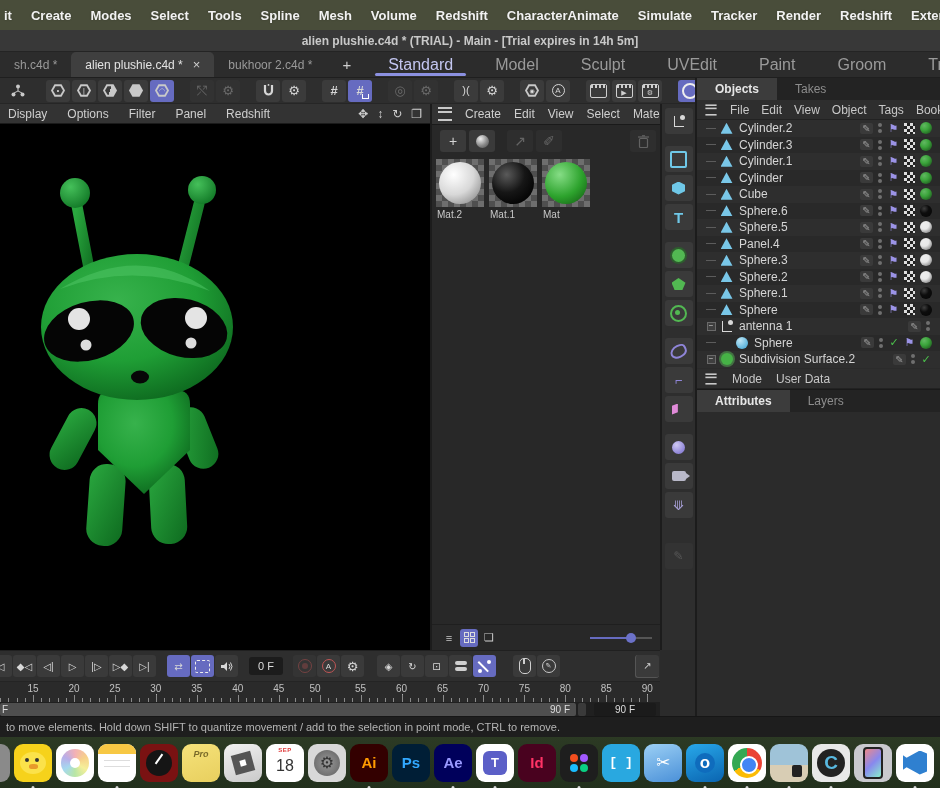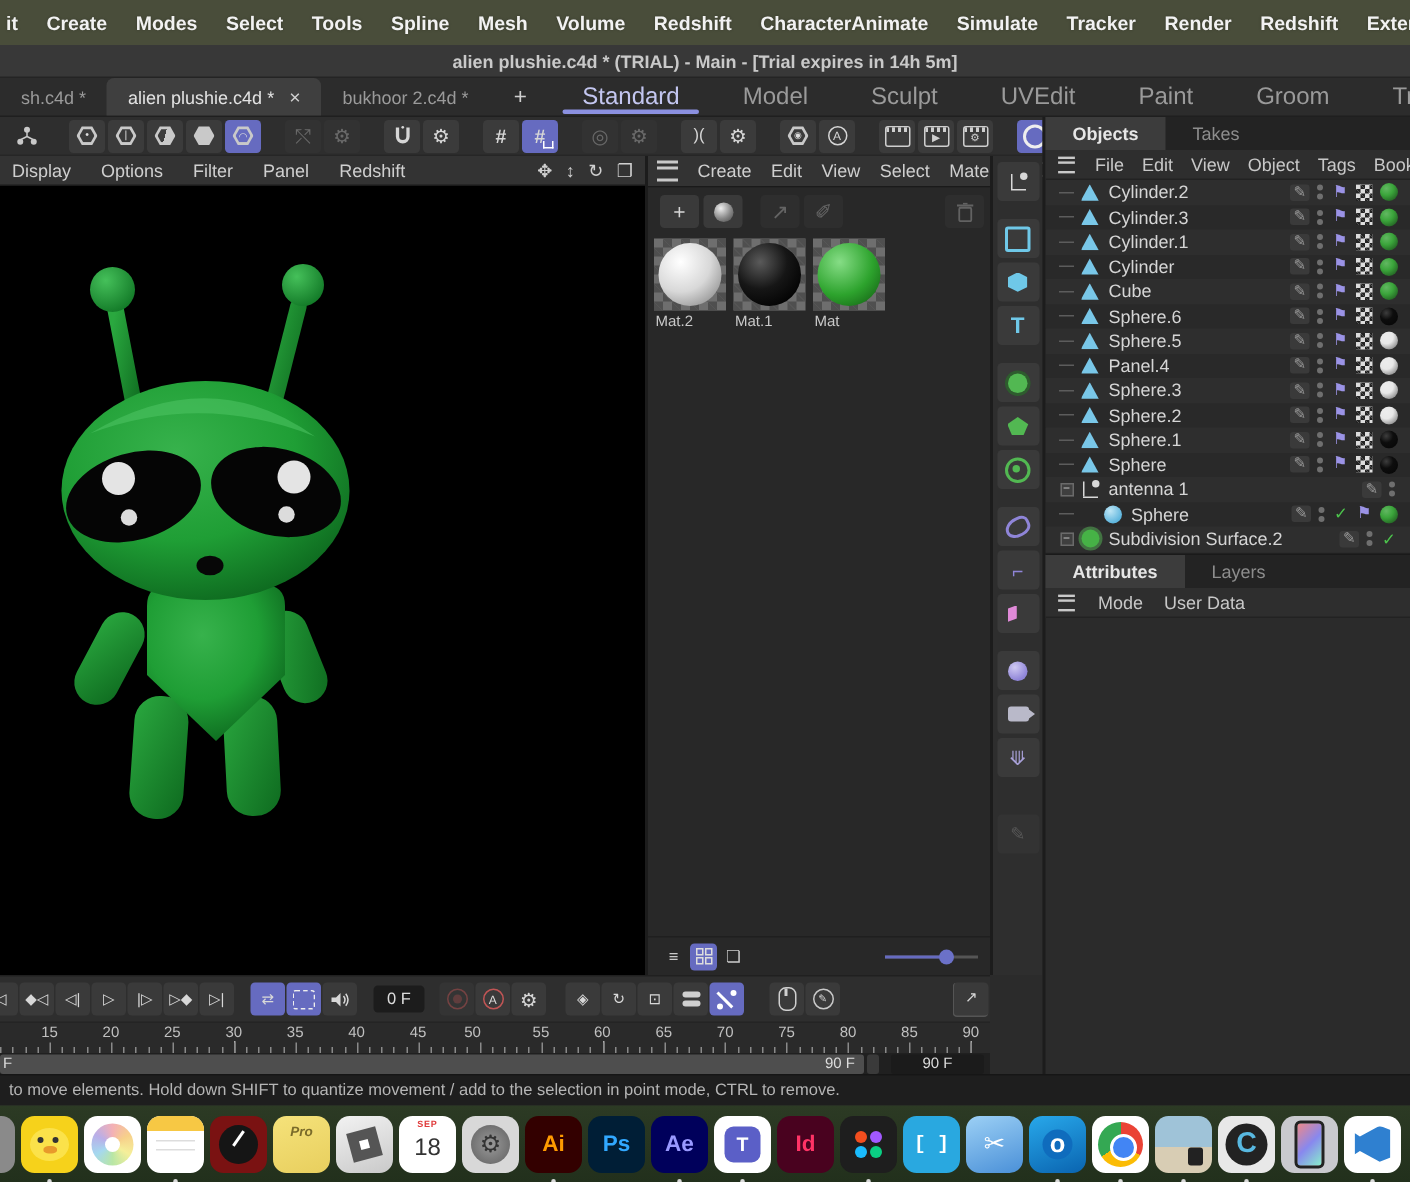--- a/index.html
+++ b/index.html
@@ -913,28 +913,28 @@
           <div class="o-right">
             <span class="pencil">✎</span>
             <div class="vdots">
               <i></i>
               <i></i>
             </div>
             <span class="chk">✓</span>
           </div>
         </div>
       </div>
-    <div id="am-tabs">
-        <div class="p-tab active">Attributes</div>
-        <div class="p-tab">Layers</div>
-      </div>
     <div id="am-menus">
         <div class="burger" style="transform: scale(0.8);"></div>
         <span class="om-menu">Mode</span>
         <span class="om-menu">User Data</span>
+      </div>
+    <div id="am-tabs">
+        <div class="p-tab active">Attributes</div>
+        <div class="p-tab">Layers</div>
       </div>
   </div>
 
   <div id="timeline" class="abs">
     <div id="tl-transport">
         <div class="tl-btn halfcut">◁</div>
         <div class="tl-btn">◆◁</div>
         <div class="tl-btn">◁|</div>
         <div class="tl-btn">▷</div>
         <div class="tl-btn">|▷</div>

